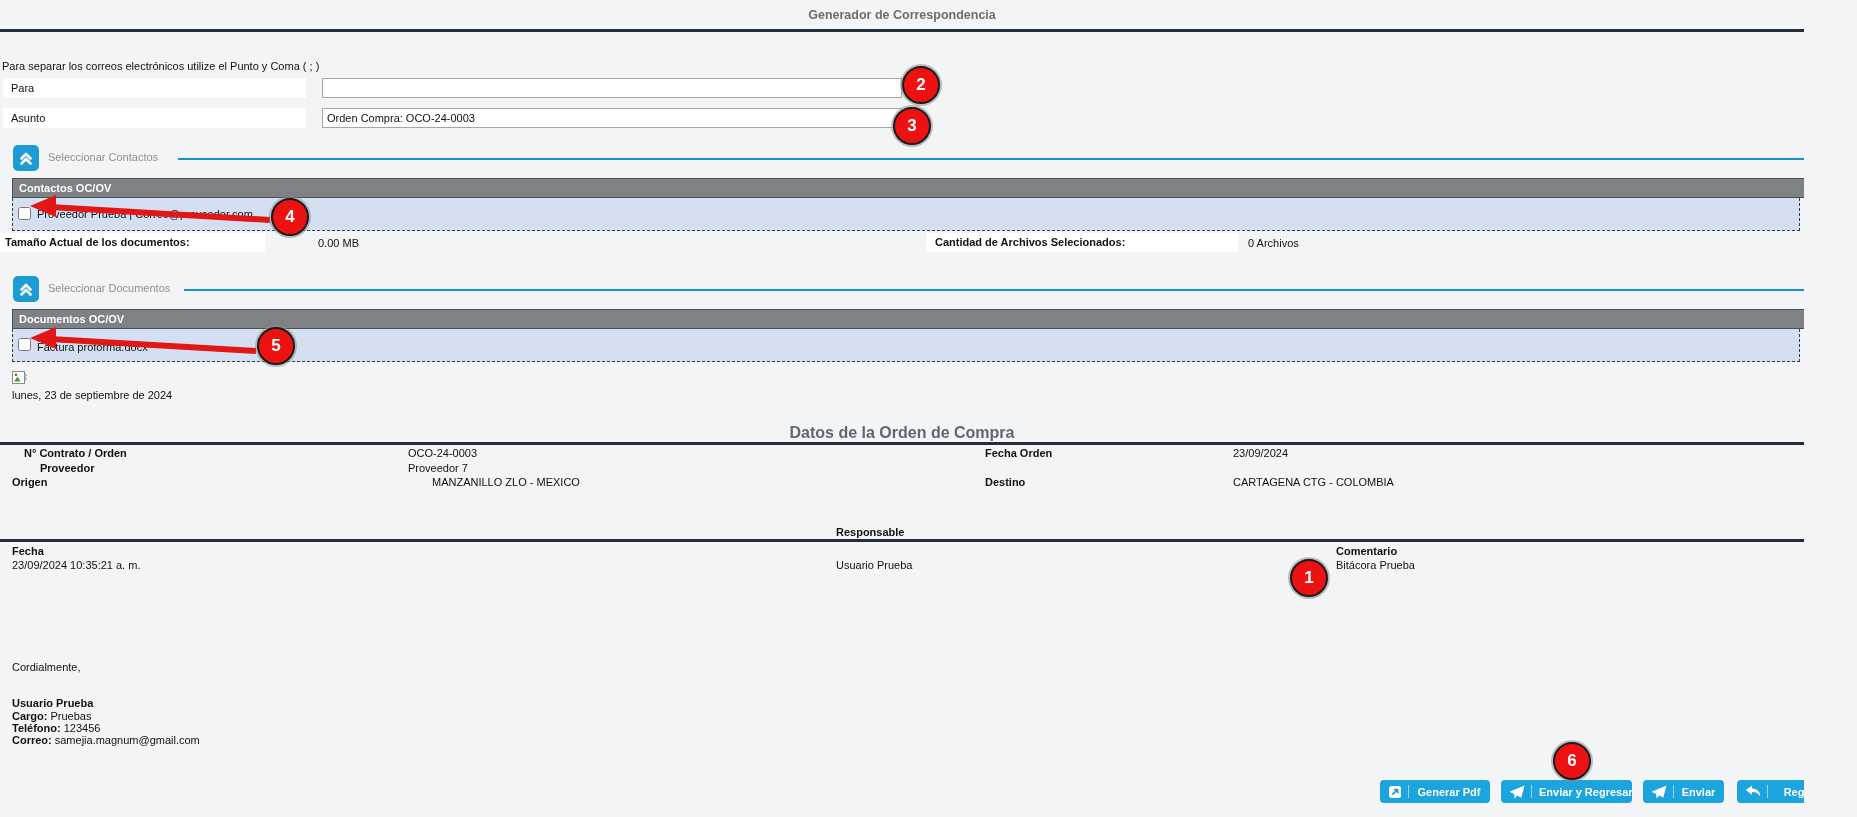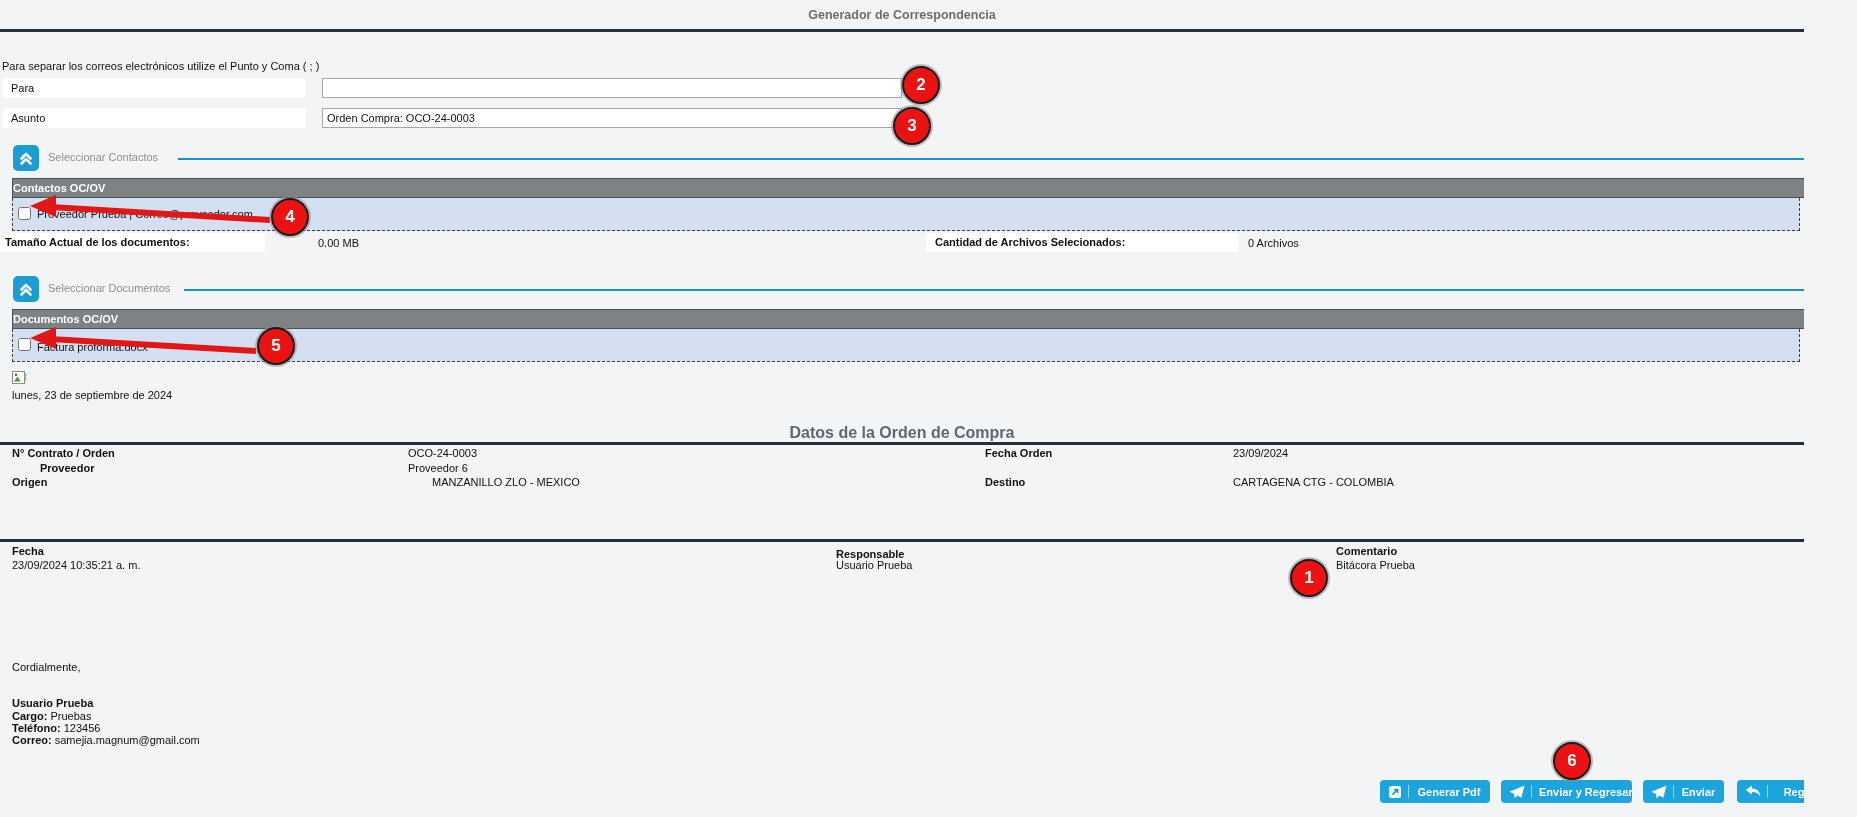--- a/index.html
+++ b/index.html
@@ -12,21 +12,21 @@
   .instruction{left:2px;top:60px;color:#111;}
   .label-box{background:#fff;height:20px;line-height:20px;padding-left:8px;box-sizing:border-box;}
   .text-input{position:absolute;height:20px;width:580px;box-sizing:border-box;
               border:1px solid #a6a6a6;background:#fff;font-family:"Liberation Sans",sans-serif;
               font-size:11px;padding:3px 4px;color:#111;outline:none;}
   .toggle-btn{width:26px;height:26px;background:#1b9cd4;border:none;border-radius:5px;
               display:flex;align-items:center;justify-content:center;cursor:pointer;padding:0;}
   .section-label{color:#8f8f8f;}
   .blue-rule{height:2px;background:#1791c9;}
   .panel-header{width:1797px;height:20px;background:#7f8182;border:1px solid #42525a;
-                box-sizing:border-box;color:#fff;font-weight:bold;line-height:18px;padding-left:0;}
+                box-sizing:border-box;color:#fff;font-weight:bold;line-height:18px;padding-left:6px;}
   .panel-row{width:1788px;height:33px;background:#d4e0f2;box-sizing:border-box;
              border-left:1px dashed #3c3c3c;border-right:1px dashed #3c3c3c;
              border-bottom:1px dashed #3c3c3c;}
   .cb{position:absolute;left:5px;top:9px;width:13px;height:13px;margin:0;}
   .row-label{position:absolute;left:24px;top:10px;}
   .white-cell{background:#fff;height:19px;line-height:19px;font-weight:bold;box-sizing:border-box;}
   .heading{left:0;width:100%;text-align:center;font-weight:bold;font-size:16px;color:#5e6870;}
   .tl{font-weight:bold;}
   .sig-line .pref{font-weight:bold;}
   .sig-line .val{margin-left:3px;}
@@ -100,37 +100,37 @@
         <path d="M2 10.5 L5.5 5.5 L8.5 10.5 Z" fill="#3f9c35"></path>
         <circle cx="4" cy="3.8" r="1.3" fill="#c33"></circle>
         <path d="M12.5 2 L14.5 4 L12.5 6 L14.5 8 L12.5 10" stroke="#8a8a8a" fill="none"></path>
       </svg>
   </span>
   <div class="abs" style="left:12px;top:389px;">lunes, 23 de septiembre de 2024</div>
 
   <div class="abs heading" style="top:424px;">Datos de la Orden de Compra</div>
   <div class="abs hr-dark" style="top:442px;"></div>
 
-  <div class="abs tl" style="left:12px;top:447px;">N° Contrato / Orden</div>
+  <div class="abs tl" style="left:24px;top:447px;">N° Contrato / Orden</div>
   <div class="abs" style="left:408px;top:447px;">OCO-24-0003</div>
   <div class="abs tl" style="left:985px;top:447px;">Fecha Orden</div>
   <div class="abs" style="left:1233px;top:447px;">23/09/2024</div>
 
   <div class="abs tl" style="left:12px;top:462px;padding-left:28px;">Proveedor</div>
-  <div class="abs" style="left:408px;top:462px;">Proveedor 6</div>
+  <div class="abs" style="left:408px;top:462px;">Proveedor 7</div>
 
   <div class="abs tl" style="left:12px;top:476px;">Origen</div>
   <div class="abs" style="left:408px;top:476px;padding-left:24px;">MANZANILLO ZLO - MEXICO</div>
   <div class="abs tl" style="left:985px;top:476px;">Destino</div>
   <div class="abs" style="left:1233px;top:476px;">CARTAGENA CTG - COLOMBIA</div>
 
   <div class="abs hr-dark" style="top:539px;"></div>
 
   <div class="abs tl" style="left:12px;top:545px;">Fecha</div>
-  <div class="abs tl" style="left:836px;top:548px;">Responsable</div>
+  <div class="abs tl" style="left:836px;top:526px;">Responsable</div>
   <div class="abs tl" style="left:1336px;top:545px;">Comentario</div>
 
   <div class="abs" style="left:12px;top:559px;">23/09/2024 10:35:21 a. m.</div>
   <div class="abs" style="left:836px;top:559px;">Usuario Prueba</div>
   <div class="abs" style="left:1336px;top:559px;">Bitácora Prueba</div>
 
   <div class="abs" style="left:12px;top:661px;">Cordialmente,</div>
   <div class="abs tl" style="left:12px;top:697px;">Usuario Prueba</div>
   <div class="abs sig-line" style="left:12px;top:710px;">
     <span class="pref">Cargo:</span><span class="val">Pruebas</span>

